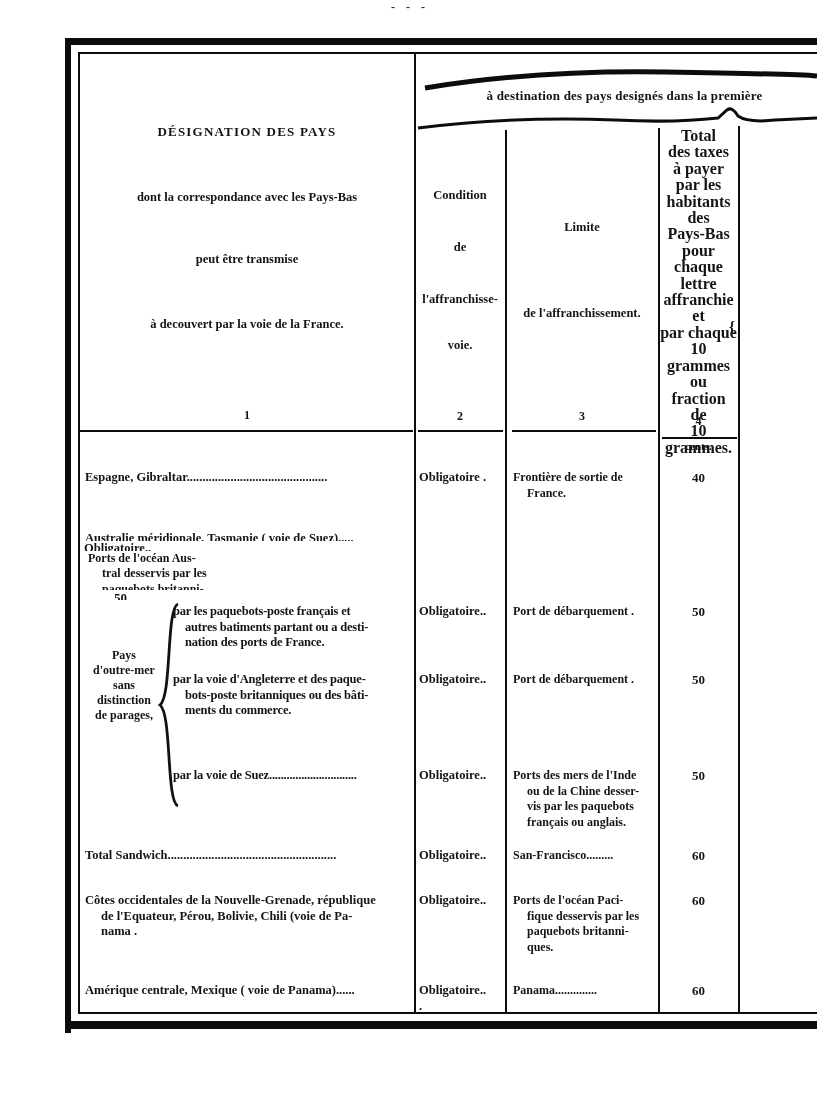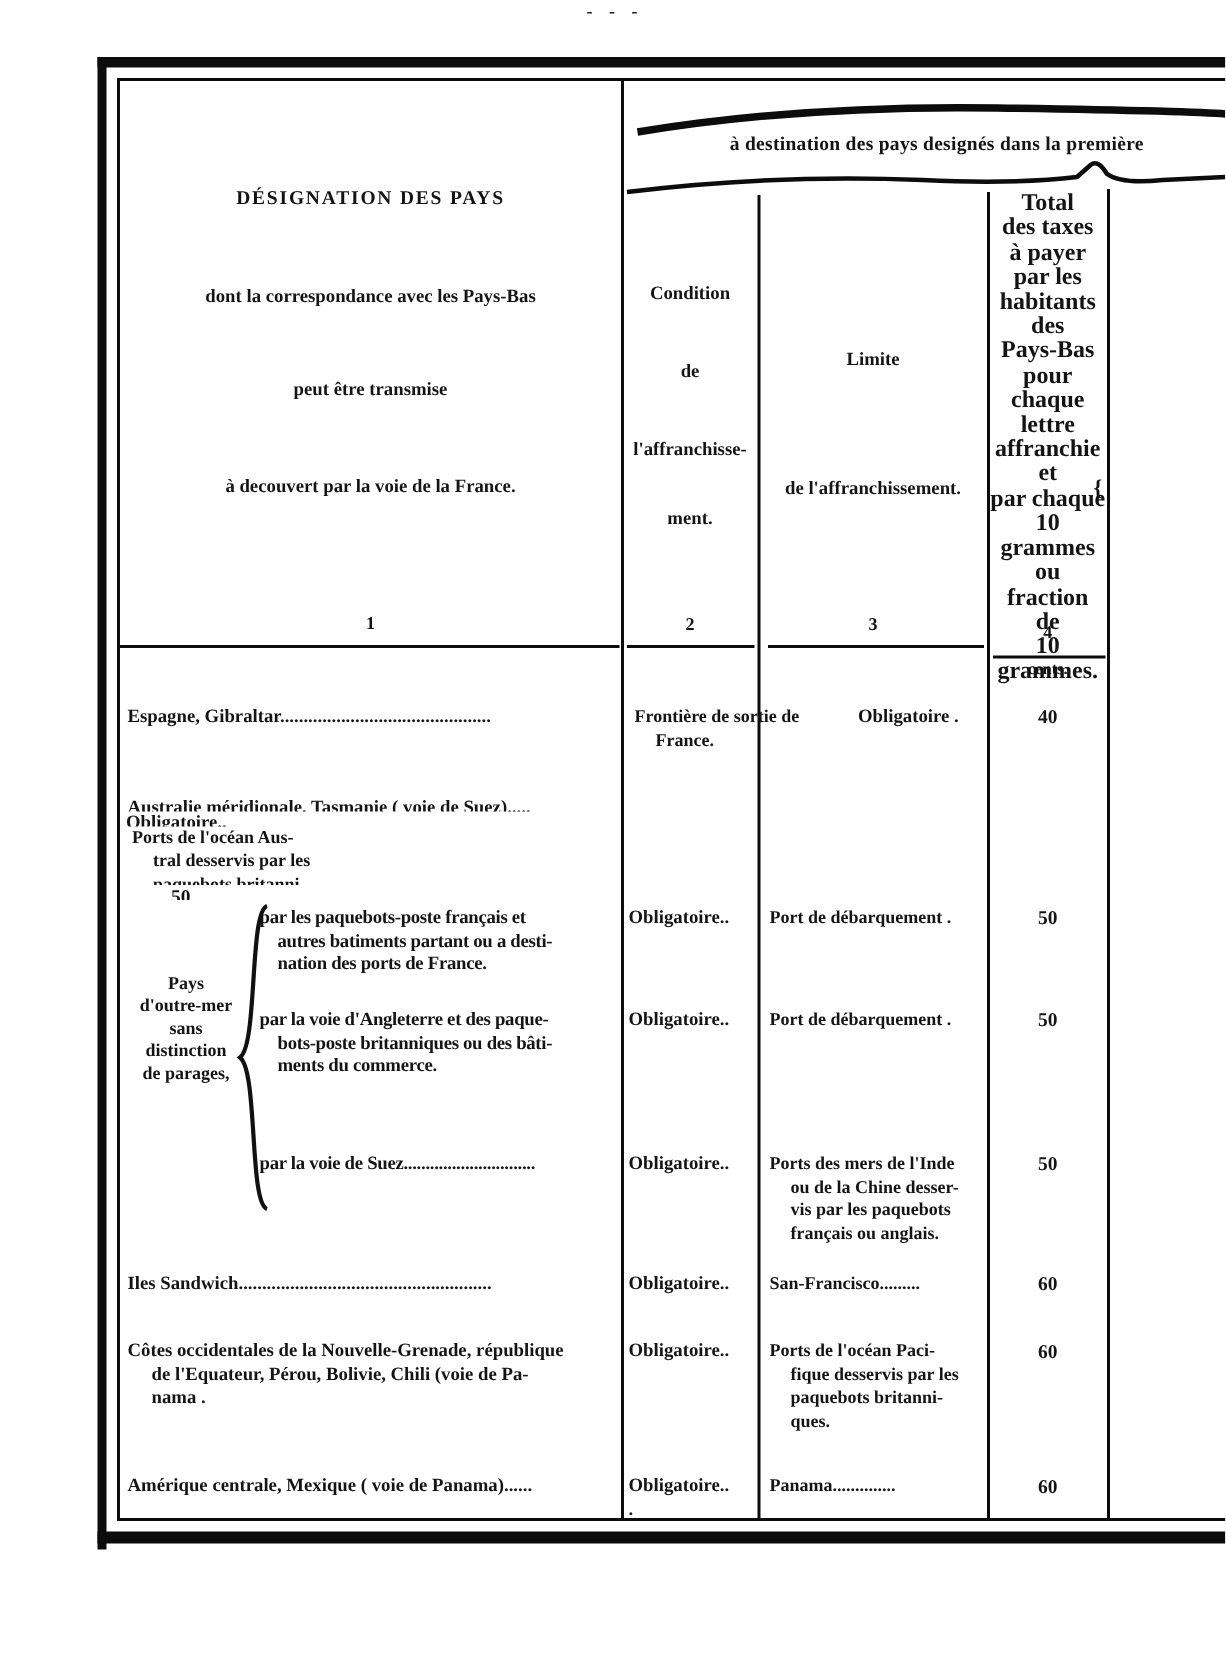--- a/index.html
+++ b/index.html
@@ -26,21 +26,21 @@
   .v3{left:658px;top:128px;width:2px;height:884px;}
   .v4{left:738px;top:126px;width:2px;height:886px;}
   .u1{left:78px;top:430px;width:335px;height:2px;}
   .u2{left:418px;top:430px;width:85px;height:2px;}
   .u3{left:512px;top:430px;width:144px;height:2px;}
   .u4{left:662px;top:437px;width:75px;height:2px;}
   
   .hline{position:absolute;text-align:center;white-space:pre;}
   .c1h{left:80px;width:334px;}
   .c2h{left:416px;width:88px;font-size:12.5px;}
-  .c3h{left:507px;width:150px;font-size:12.5px;margin-top:12px;}
+  .c3h{left:507px;width:150px;font-size:12.5px;}
   .title{top:124px;font-size:13px;letter-spacing:1.2px;}
   .c1h.l2{top:190px;font-size:12.5px;}
   .c1h.l3{top:252px;font-size:12.5px;}
   .c1h.l4{top:317px;font-size:12.5px;}
   .num{font-size:12px;}
   .n1{left:80px;width:334px;top:408px;}
   .n2{left:416px;width:88px;top:409px;}
   .n3{left:507px;width:150px;top:409px;}
   .n4{left:659px;width:79px;top:414px;}
   .c2h.l1{top:188px;} .c2h.l2{top:240px;} .c2h.l3{top:292px;} .c2h.l4{top:338px;}
@@ -106,21 +106,21 @@
 
   <div class="hline c1h title">DÉSIGNATION DES PAYS</div>
   <div class="hline c1h l2">dont la correspondance avec les Pays-Bas</div>
   <div class="hline c1h l3">peut être transmise</div>
   <div class="hline c1h l4">à decouvert par la voie de la France.</div>
   <div class="hline num n1">1</div>
 
   <div class="hline c2h l1">Condition</div>
   <div class="hline c2h l2">de</div>
   <div class="hline c2h l3">l'affranchisse-</div>
-  <div class="hline c2h l4">ment.</div>
+  <div class="hline c2h l4">voie.</div>
   <div class="hline num n2">2</div>
 
   <div class="hline c3h l1">Limite</div>
   <div class="hline c3h l2">de l'affranchissement.</div>
   <div class="hline num n3">3</div>
 
   <div class="abs c4h">Total
 des taxes
 à payer
 par les
@@ -139,23 +139,23 @@
 10 grammes.</div>
   <div class="hline num n4">4</div>
 
   <div class="tbody">
     <div class="row cents-row">
       <div class="cents">cents.</div>
     </div>
     <div>
         <div class="row r0">
       <div class="c c1">Espagne, Gibraltar.............................................</div>
+      <div class="c c2">Obligatoire .</div>
       <div class="c c3">Frontière de sortie de
 France.</div>
-      <div class="c c2">Obligatoire .</div>
       <div class="c c4">40</div>
     </div>
         <div class="row r1">
       <div class="c c1">Australie méridionale, Tasmanie ( voie de Suez).....</div>
       <div class="c c2">Obligatoire..</div>
       <div class="c c3">Ports de l'océan Aus-
 tral desservis par les
 paquebots britanni-
 ques.</div>
       <div class="c c4">50</div>
@@ -193,21 +193,21 @@
       <div class="c c3">Ports des mers de l'Inde
 ou de la Chine desser-
 vis par les paquebots
 français ou anglais.</div>
       <div class="c c4">50</div>
     </div>
         </div>
     </div>
     <div>
         <div class="row r5">
-      <div class="c c1">Iles Sandwich......................................................</div>
+      <div class="c c1">Total Sandwich......................................................</div>
       <div class="c c2">Obligatoire..</div>
       <div class="c c3">San-Francisco.........</div>
       <div class="c c4">60</div>
     </div>
         <div class="row r6">
       <div class="c c1">Côtes occidentales de la Nouvelle-Grenade, république
 de l'Equateur, Pérou, Bolivie, Chili (voie de Pa-
 nama .</div>
       <div class="c c2">Obligatoire..</div>
       <div class="c c3">Ports de l'océan Paci-

